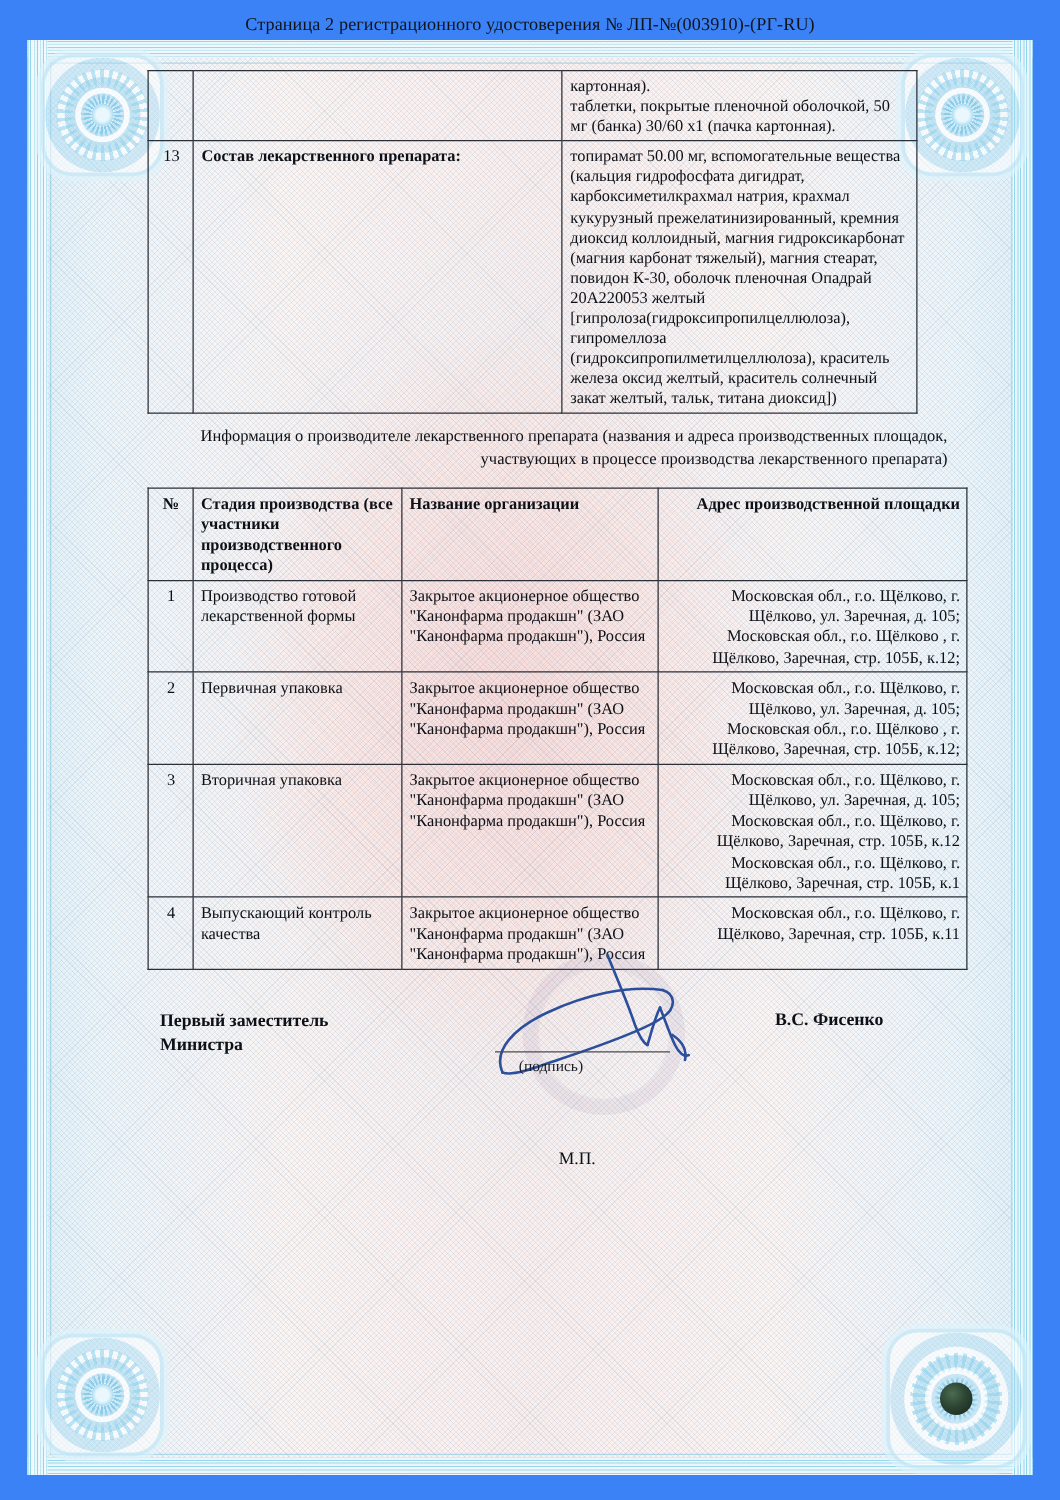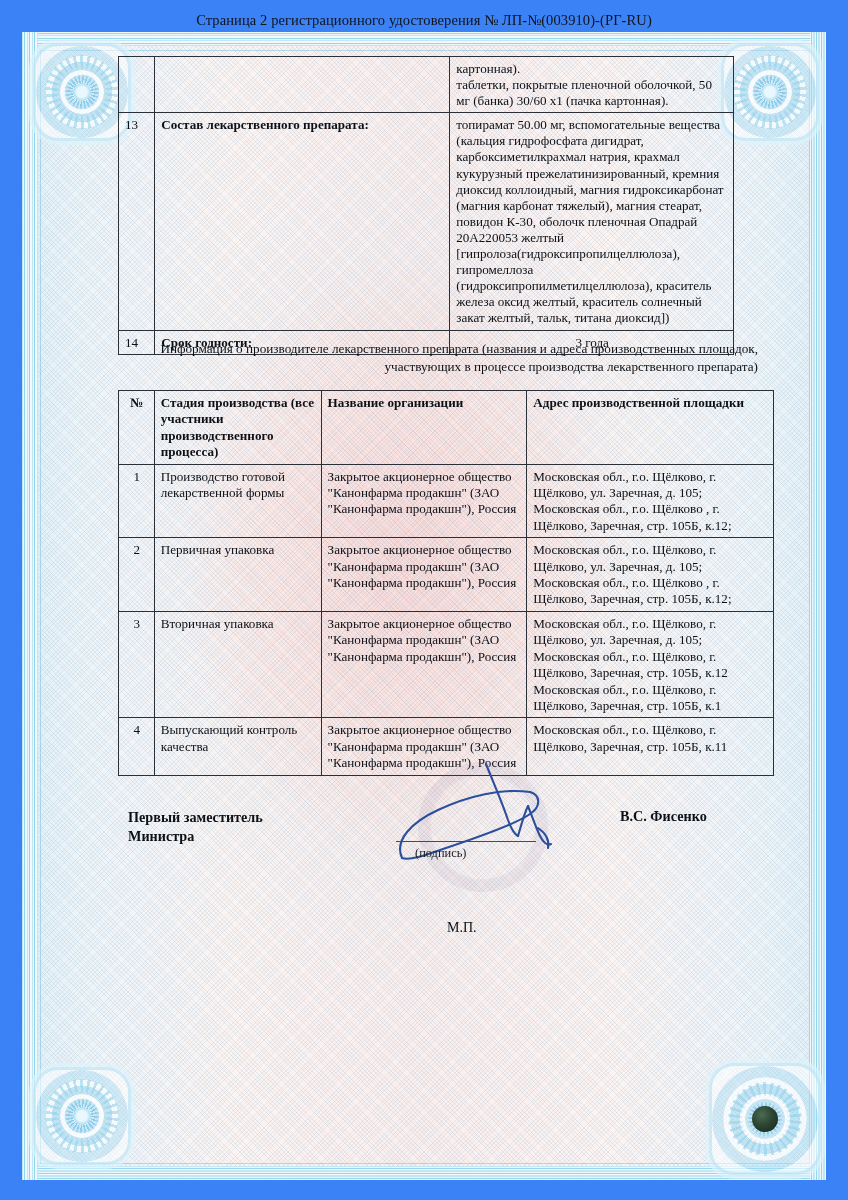--- a/index.html
+++ b/index.html
@@ -102,42 +102,42 @@
     font-size:13.1px;
     color:#0d1016;
   }
   table.doc td{
     border:1px solid #2a2f38;
     vertical-align:top;
     padding:4px 5px 3px 6px;
     line-height:16.1px;
     background:transparent;
   }
-  td.num{text-align:left;width:25px;padding-left:2px;padding-right:2px;}
+  td.num{text-align:center;width:25px;padding-left:2px;padding-right:2px;}
   td.lbl{font-weight:bold;}
   td.ctr{text-align:center;}
 
   
   #tbl-composition{left:118px;top:56px;width:616px;}
   #tbl-composition td.c1{width:25px;}
   #tbl-composition td.c2{width:296px;}
   #tbl-composition td.c3{width:275px;}
 
   .para{
     position:absolute;left:118px;top:340px;width:640px;
     text-align:right;font-size:13.2px;line-height:17.5px;color:#0d1016;
   }
 
   
   #tbl-manufacturers{left:118px;top:390px;width:656px;}
   #tbl-manufacturers td{line-height:16.4px;}
   #tbl-manufacturers td.m1{width:25px;text-align:center;}
   #tbl-manufacturers td.m2{width:160px;}
   #tbl-manufacturers td.m3{width:208px;}
-  #tbl-manufacturers td.m4{width:250px;}
+  #tbl-manufacturers td.m4{width:250px;text-align:right;}
   #tbl-manufacturers tr.head td{font-weight:bold;}
 
   
   .sig-title{position:absolute;left:128px;top:808px;font-weight:bold;font-size:14.2px;line-height:19px;color:#0d1016;}
   .sig-name{position:absolute;left:620px;top:808px;font-weight:bold;font-size:14.2px;color:#0d1016;font-family:Liberation Serif, serif;}
   .sig-area{position:absolute;left:390px;top:762px;width:180px;height:110px;}
   .sig-line{position:absolute;left:396px;top:841px;width:140px;height:0;border-top:1px solid #4a4a52;}
   .sig-cap{position:absolute;left:415px;top:846px;font-size:12.4px;color:#1a1d24;}
   .mp{position:absolute;left:435px;top:920px;font-size:14px;color:#0d1016;margin-left:12px;}
   .stamp{
@@ -195,25 +195,20 @@
           <tr>
         <td class="c1 num"></td>
         <td class="c2 lbl"></td>
         <td class="c3" style="white-space:pre-line;">картонная).
 таблетки, покрытые пленочной оболочкой, 50 мг (банка) 30/60 х1 (пачка картонная).</td>
       </tr>
       <tr>
         <td class="c1 num">13</td>
         <td class="c2 lbl">Состав лекарственного препарата:</td>
         <td class="c3">топирамат 50.00 мг, вспомогательные вещества (кальция гидрофосфата дигидрат, карбоксиметилкрахмал натрия, крахмал кукурузный прежелатинизированный, кремния диоксид коллоидный, магния гидроксикарбонат (магния карбонат тяжелый), магния стеарат, повидон К-30, оболочк пленочная Опадрай 20А220053 желтый [гипролоза(гидроксипропилцеллюлоза), гипромеллоза (гидроксипропилметилцеллюлоза), краситель железа оксид желтый, краситель солнечный закат желтый, тальк, титана диоксид])</td>
-      </tr>
-      <tr>
-        <td class="c1 num">14</td>
-        <td class="c2 lbl">Срок годности:</td>
-        <td class="c3 ctr">3 года</td>
       </tr>
     </tbody>
       </table>
 
     <div class="para">Информация о производителе лекарственного препарата (названия и адреса производственных площадок, участвующих в процессе производства лекарственного препарата)</div>
 
     <table class="doc" id="tbl-manufacturers">
       <tbody>
           <tr class="head">
         <td class="m1">№</td>

